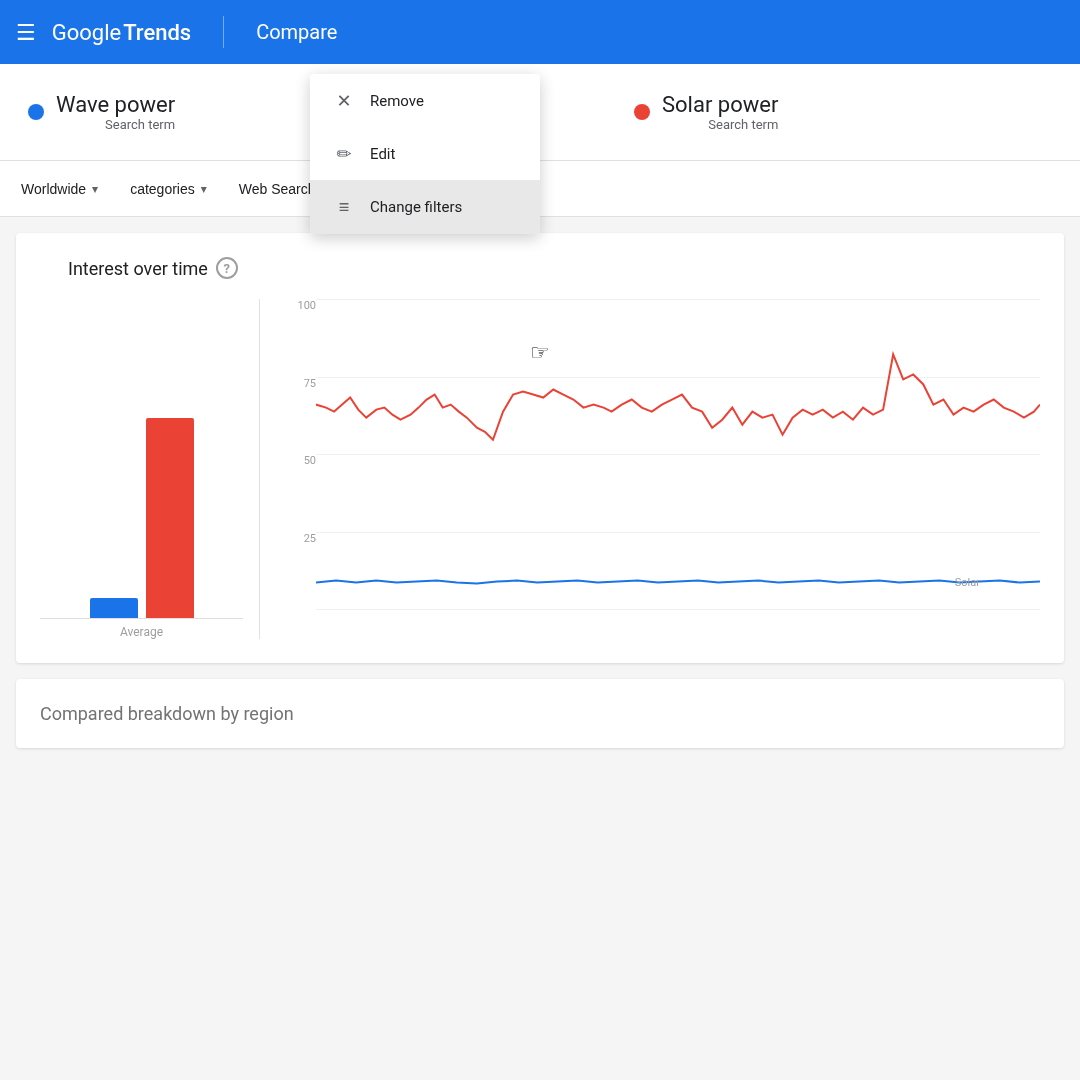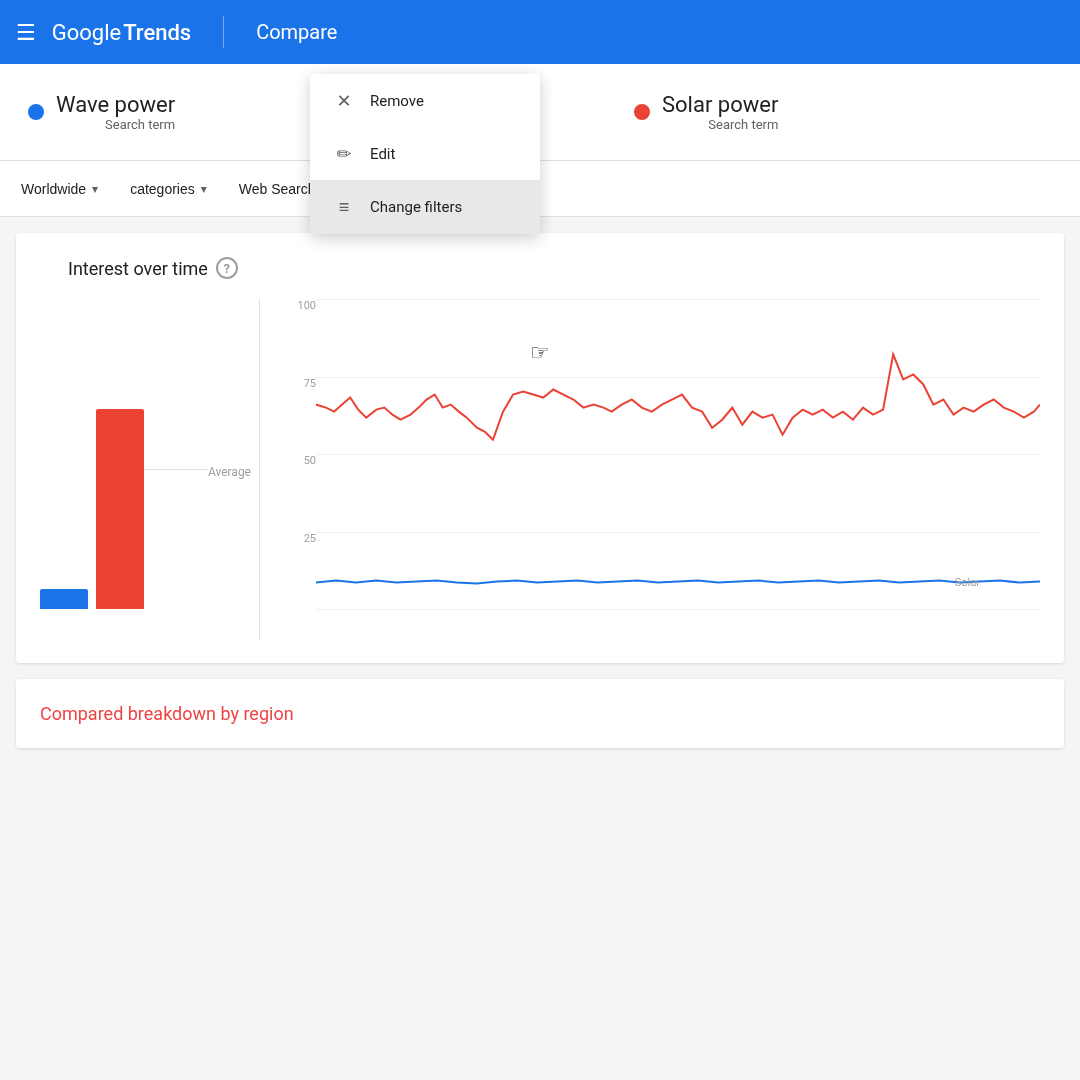--- a/index.html
+++ b/index.html
@@ -126,25 +126,25 @@
 
     
     .chart-area {
       display: flex;
       height: 340px;
       gap: 16px;
     }
     .chart-bar-section {
       width: 220px;
       display: flex;
-      flex-direction: row;
+      flex-direction: column;
       align-items: center;
       justify-content: flex-end;
       border-right: 1px solid #e0e0e0;
-      padding-right: 8px;
+      padding-right: 16px;
       gap: 0;
     }
     .bar-group {
       display: flex;
       align-items: flex-end;
       gap: 8px;
       height: 280px;
     }
     .bar {
       width: 48px;
@@ -231,21 +231,21 @@
     }
 
     
     .breakdown-section {
       background: white;
       margin: 0 16px 16px;
       border-radius: 4px;
       padding: 24px;
       box-shadow: 0 1px 3px rgba(0,0,0,0.12);
     }
-    .breakdown-title { font-size: 18px; color: #ef4444; font-weight: 400; }
+    .breakdown-title { font-size: 18px; color: #737373; font-weight: 400; }
   </style>
 </head>
 <body>
 
 <div class="header">
   <span class="header-menu-icon">☰</span>
   <div class="header-logo">
     <span class="header-logo-google">Google</span>
     <span class="header-logo-trends">Trends</span>
   </div>

